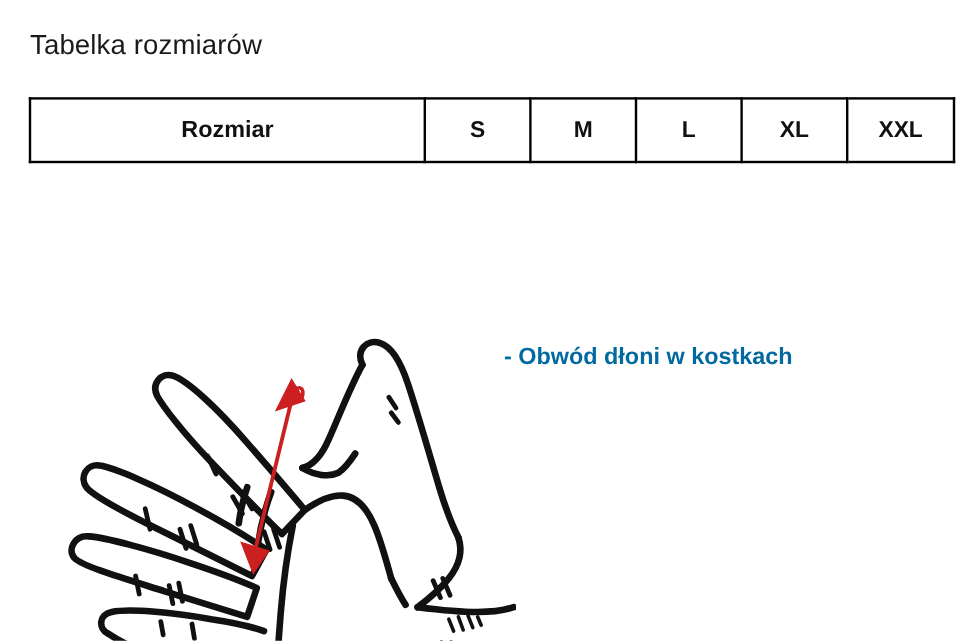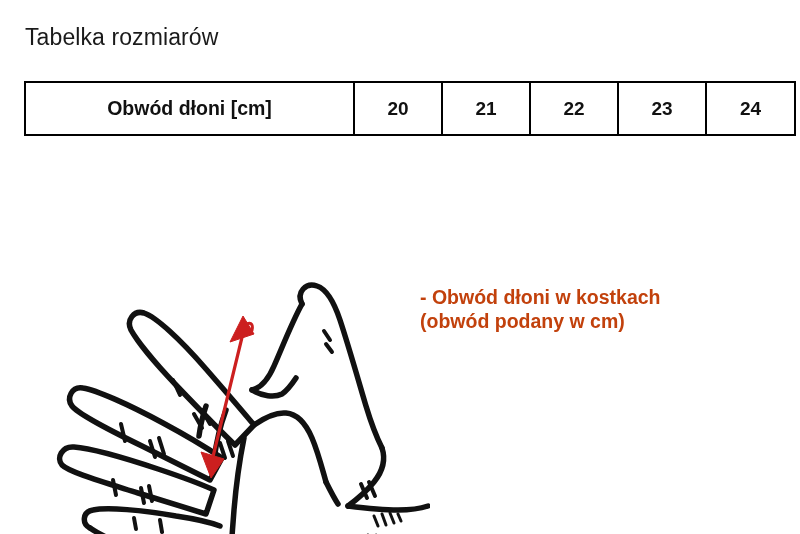--- a/index.html
+++ b/index.html
@@ -62,21 +62,21 @@
   }
   table.size-table td.size-cell-last {
     width: 83px;
   }
 
   
   #annotation {
     position: absolute;
     left: 420px;
     top: 285px;
-    color: #c2410c;
+    color: #0369a1;
     font-size: 19.5px;
     font-weight: bold;
     line-height: 24px;
     white-space: nowrap;
   }
   #annotation .ann-line { display: block; }
 
   
   #hand-illustration {
     position: absolute;
@@ -89,34 +89,33 @@
 </style>
 </head>
 <body>
 
 <div id="page-title">Tabelka rozmiarów</div>
 
 <div id="size-table-wrap">
   <table class="size-table">
     <tbody>
       <tr>
-        <td class="label-cell">Obwód dłoni [cm]</td>
-        <td class="size-cell">20</td>
-        <td class="size-cell">21</td>
-        <td class="size-cell">22</td>
-        <td class="size-cell">23</td>
-        <td class="size-cell-last">24</td>
+        <td class="label-cell">Rozmiar</td>
+        <td class="size-cell">S</td>
+        <td class="size-cell">M</td>
+        <td class="size-cell">L</td>
+        <td class="size-cell">XL</td>
+        <td class="size-cell-last">XXL</td>
       </tr>
     </tbody>
   </table>
 </div>
 
 <div id="annotation">
   <span class="ann-line">- Obwód dłoni w kostkach</span>
-  <span class="ann-line">(obwód podany w cm)</span>
 </div>
 
 <div id="hand-illustration">
   <svg width="400" height="296" viewBox="0 0 400 296" xmlns="http://www.w3.org/2000/svg">
     <g fill="none" stroke="#111111" stroke-width="5.5" stroke-linecap="round" stroke-linejoin="round">
 
       <path d="M 101 92
                C 96 82, 104 72, 114 75
                C 126 79, 150 101, 176 131
                C 196 154, 214 175, 224 187

